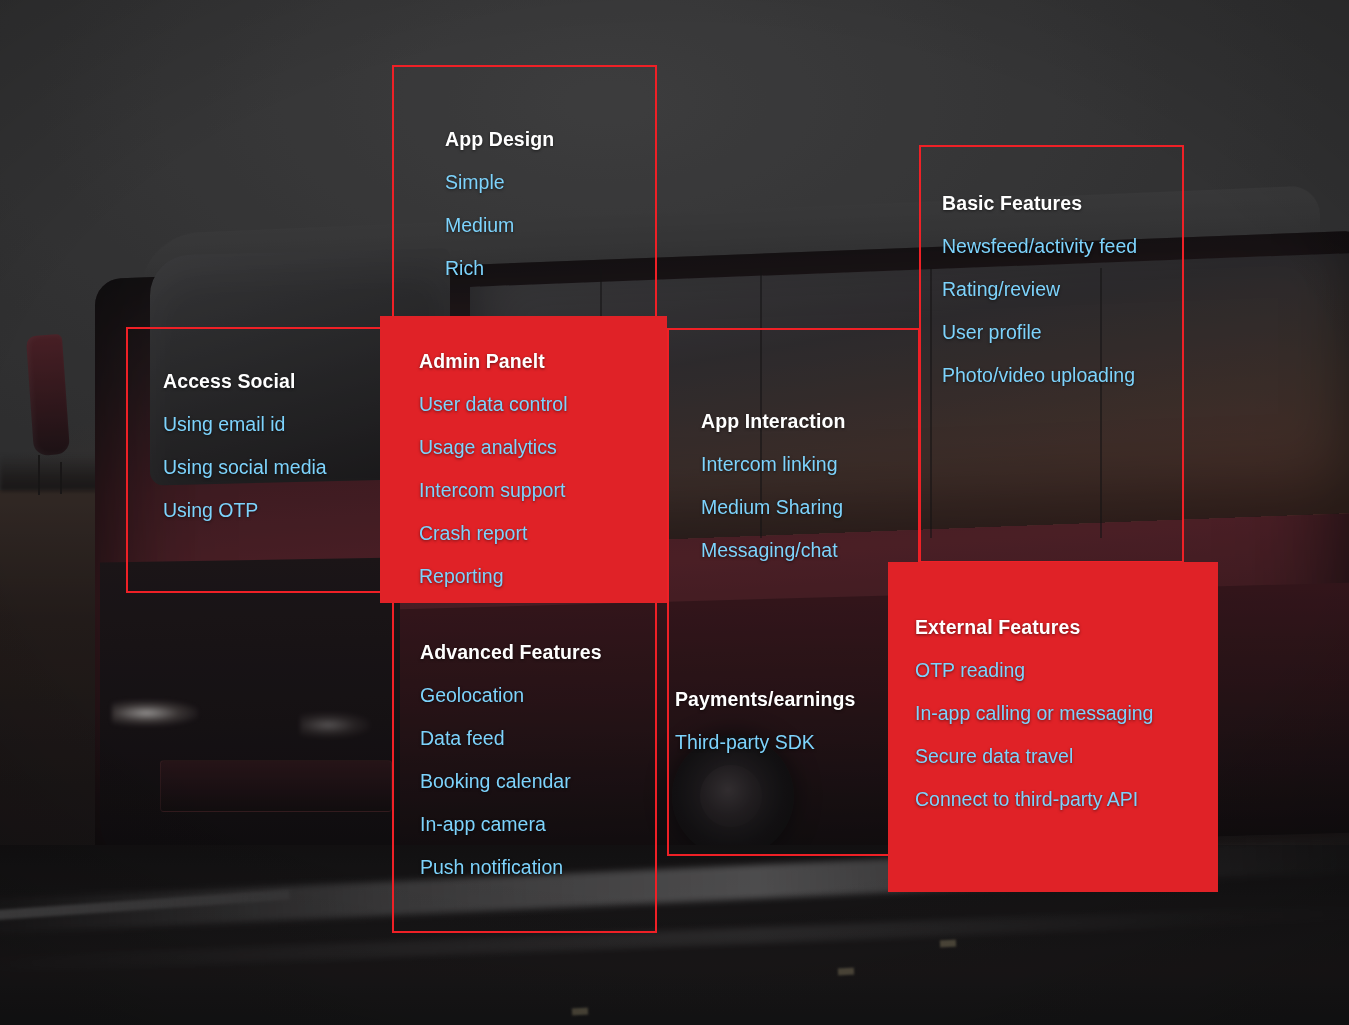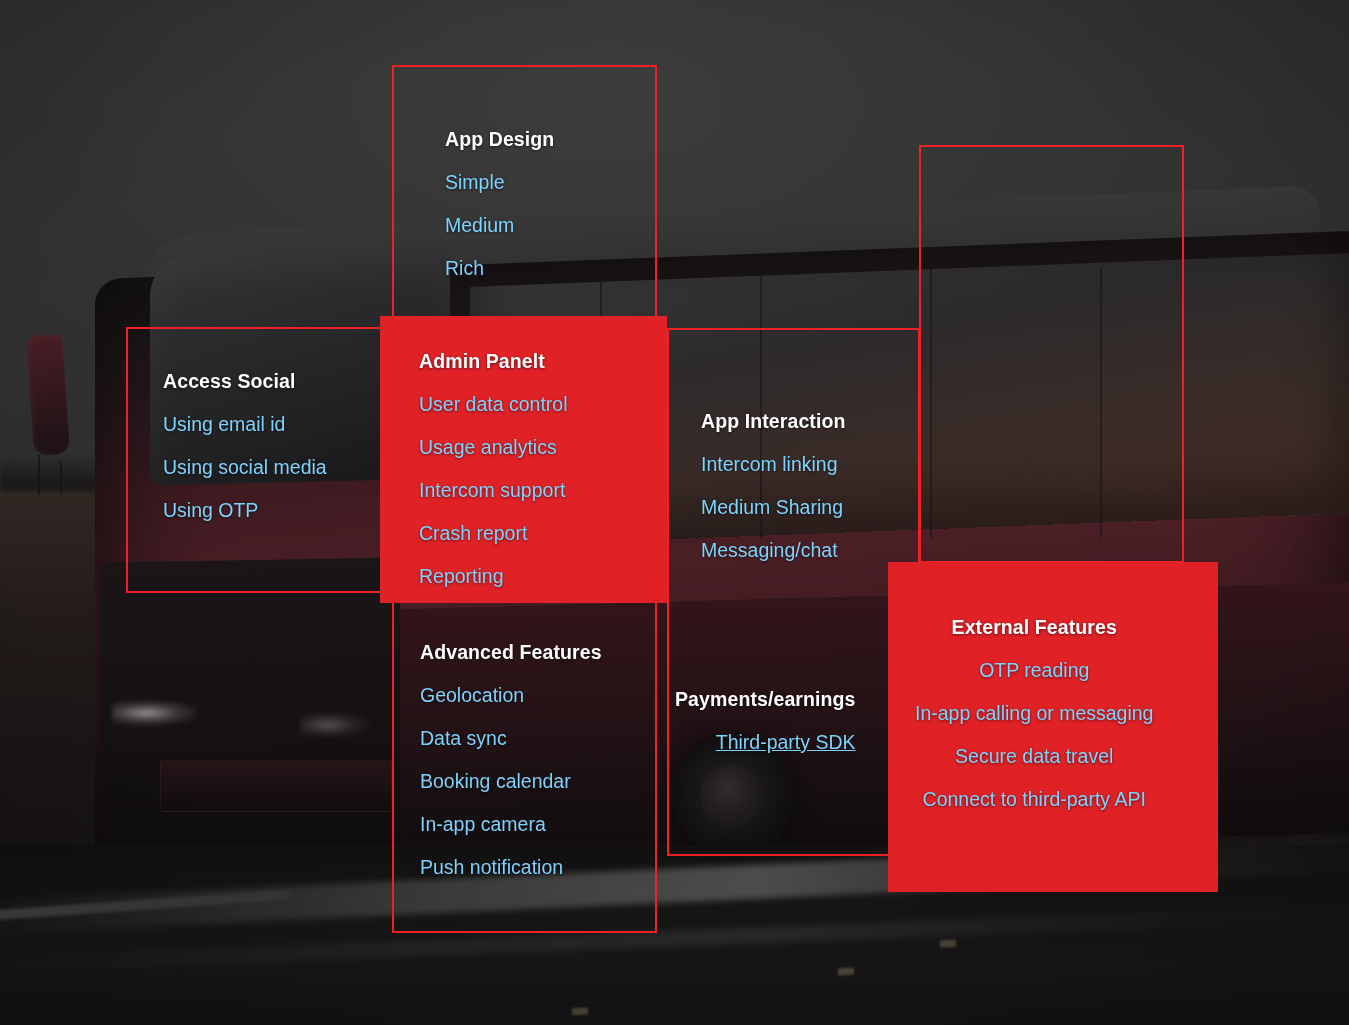--- a/index.html
+++ b/index.html
@@ -204,23 +204,23 @@
 
   
   .txt { position: absolute; }
   #txt-app-design      { left: 445px;  top: 128px; }
   #txt-access-control  { left: 163px;  top: 370px; }
   #txt-admin-panel     { left: 419px;  top: 350px; }
   #txt-app-interaction { left: 701px;  top: 370px; margin-top: 40px; }
   #txt-basic-features  { left: 942px;  top: 192px; }
   #txt-advanced        { left: 420px;  top: 641px; }
   #txt-payments        { left: 675px;  top: 688px; }
-  #txt-external        { left: 915px;  top: 616px; text-align: center; }
-
-  #txt-payments .b-item { text-align: right; text-decoration: underline; }
+  #txt-external        { left: 915px;  top: 616px; }
+
+  #txt-payments .b-item { text-align: left; }
 </style>
 </head>
 <body>
 
 <div id="stage">
 
   <div class="bg-layer bg-sky"></div>
   <div class="bg-layer bg-sky-warm"></div>
   <div class="bg-layer bg-water"></div>
   <div class="bg-layer bg-horizon"></div>
@@ -275,25 +275,32 @@
     <div class="b-item">Using OTP</div>
   </div>
 
   <div class="txt" id="txt-app-interaction">
     <div class="b-title">App Interaction</div>
     <div class="b-item">Intercom linking</div>
     <div class="b-item">Medium Sharing</div>
     <div class="b-item">Messaging/chat</div>
   </div>
 
+  <div class="txt" id="txt-basic-features">
+    <div class="b-title">Basic Features</div>
+    <div class="b-item">Newsfeed/activity feed</div>
+    <div class="b-item">Rating/review</div>
+    <div class="b-item">User profile</div>
+    <div class="b-item">Photo/video uploading</div>
+  </div>
 
   <div class="txt" id="txt-advanced">
     <div class="b-title">Advanced Features</div>
     <div class="b-item">Geolocation</div>
-    <div class="b-item">Data sync</div>
+    <div class="b-item">Data feed</div>
     <div class="b-item">Booking calendar</div>
     <div class="b-item">In-app camera</div>
     <div class="b-item">Push notification</div>
   </div>
 
   <div class="txt" id="txt-payments">
     <div class="b-title">Payments/earnings</div>
     <div class="b-item">Third-party SDK</div>
   </div>
 

